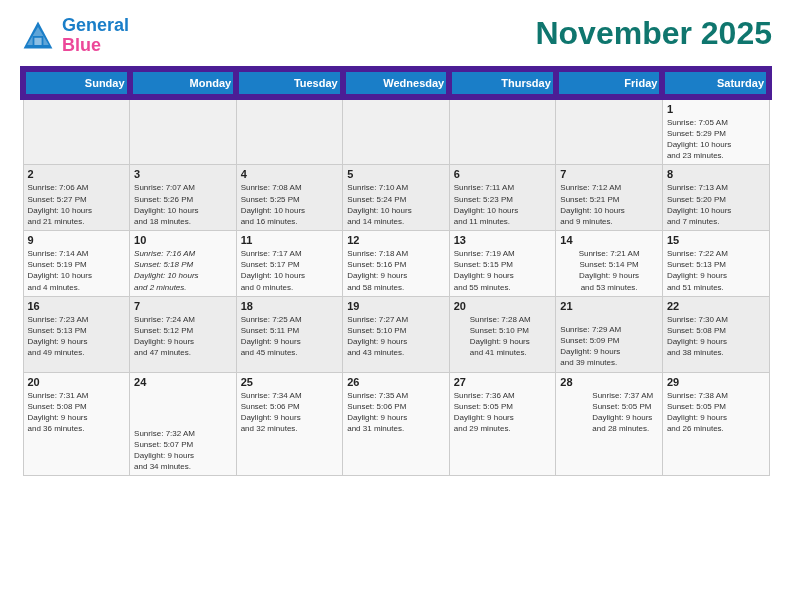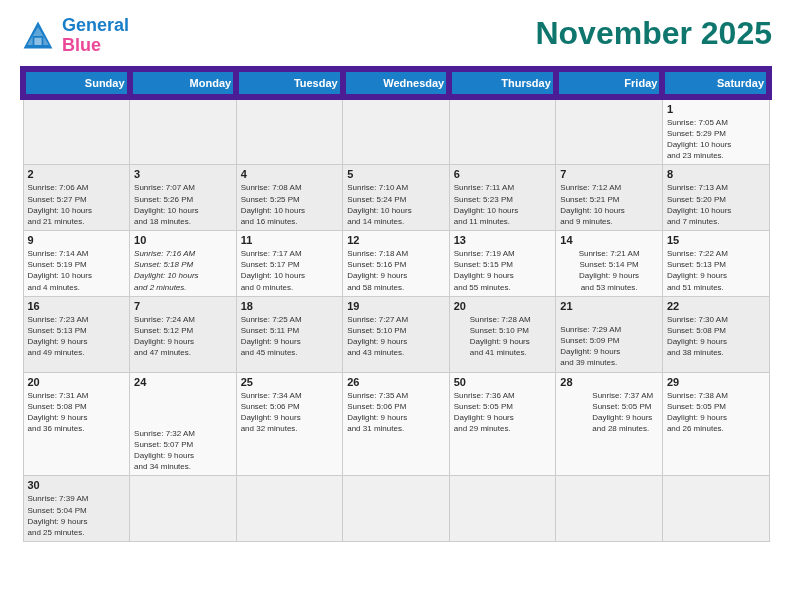--- a/index.html
+++ b/index.html
@@ -323,51 +323,36 @@
 and 32 minutes.</div>
           </td>
           <td>
             <span class="day-num">26</span>
             <div class="day-info" style="white-space: pre-line;">Sunrise: 7:35 AM
 Sunset: 5:06 PM
 Daylight: 9 hours
 and 31 minutes.</div>
           </td>
           <td>
-            <span class="day-num">50</span>
+            <span class="day-num">27</span>
             <div class="day-info" style="white-space: pre-line;">Sunrise: 7:36 AM
 Sunset: 5:05 PM
 Daylight: 9 hours
 and 29 minutes.</div>
           </td>
           <td>
             <span class="day-num">28</span>
             <div class="day-info" style="white-space: pre-line; margin-left: 32px;">Sunrise: 7:37 AM
 Sunset: 5:05 PM
 Daylight: 9 hours
 and 28 minutes.</div>
           </td>
           <td>
             <span class="day-num">29</span>
             <div class="day-info" style="white-space: pre-line;">Sunrise: 7:38 AM
 Sunset: 5:05 PM
 Daylight: 9 hours
 and 26 minutes.</div>
           </td>
-        </tr>
-        <tr>
-          <td>
-            <span class="day-num">30</span>
-            <div class="day-info" style="white-space: pre-line;">Sunrise: 7:39 AM
-Sunset: 5:04 PM
-Daylight: 9 hours
-and 25 minutes.</div>
-          </td>
-          <td class="empty-cell"></td>
-          <td class="empty-cell"></td>
-          <td class="empty-cell"></td>
-          <td class="empty-cell"></td>
-          <td class="empty-cell"></td>
-          <td class="empty-cell"></td>
         </tr>
       </tbody>
   </table>
 </div>
 
 </body></html>

